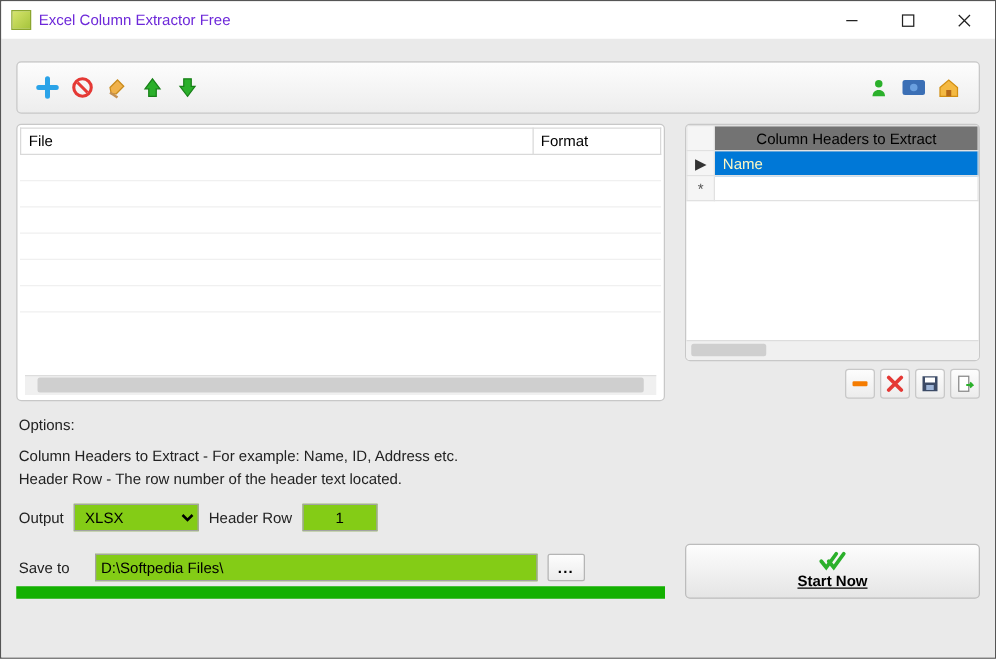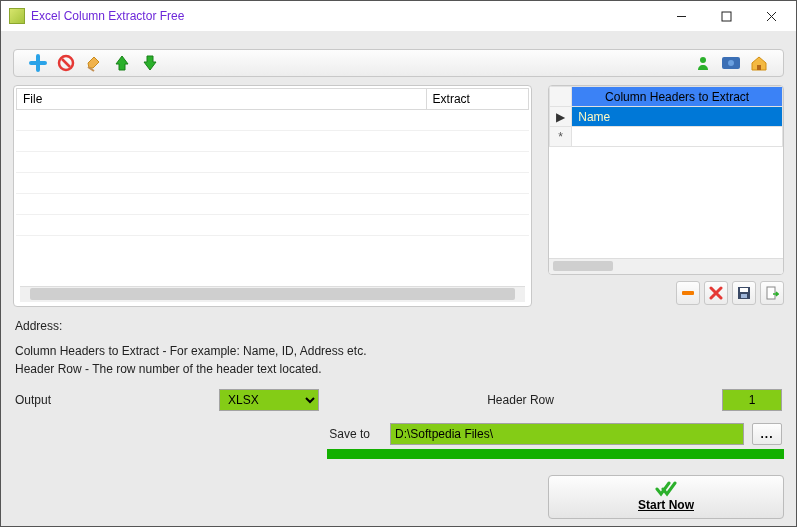--- a/index.html
+++ b/index.html
@@ -24,44 +24,44 @@
 table.files { width: 100%; border-collapse: collapse; }
 table.files th { text-align: left; font-weight: 400; padding: 3px 6px; border: 1px solid #d9d9d9; background: #fff; }
 table.files td { padding: 3px 6px; border-bottom: 1px solid #f0f0f0; }
 .filegrid-body { flex: 1; overflow: hidden; }
 .scroll-h { height: 16px; background: #f0f0f0; border-top: 1px solid #ddd; position: relative; margin: 0 4px 2px; }
 .scroll-h .thumb { position: absolute; top: 1px; left: 10px; right: 10px; height: 12px; background: #cfcfcf; border-radius: 2px; }
 
 .colpanel { background: #fff; border: 1px solid #c8c8c8; border-radius: 4px; height: 190px; overflow: hidden; display: flex; flex-direction: column; }
 .colpanel table { width: 100%; border-collapse: collapse; }
 .colpanel th, .colpanel td { border: 1px solid #e1e1e1; padding: 2px 6px; height: 20px; }
-.colpanel th { font-weight: 400; background: #3b82f6; }
+.colpanel th { font-weight: 400; background: #737373; }
 .colpanel .mark { width: 20px; text-align: center; background: #f5f5f5; color: #555; }
 .colpanel .sel td { background: #0078d7; color: #fef9c3; }
 .colpanel .sel td.mark { background: #f5f5f5; color: #333; }
 .colpanel .h-scroll { margin-top: auto; height: 16px; background: #f0f0f0; border-top: 1px solid #ddd; position: relative; }
 .colpanel .h-scroll .thumb { position: absolute; top: 2px; left: 4px; width: 60px; height: 10px; background: #cfcfcf; border-radius: 2px; }
 
 .colactions { display: flex; justify-content: flex-end; gap: 4px; }
 .colactions .abtn { width: 24px; height: 24px; background: linear-gradient(#fdfdfd,#ececec); border: 1px solid #c8c8c8; border-radius: 3px; display: flex; align-items: center; justify-content: center; }
 
 .options { font-size: 12px; color: #222; line-height: 1.55; padding: 2px 2px 0; }
-.row-opts { display: flex; align-items: center; gap: 8px; padding: 2px; justify-content: space-between; }
+.row-opts { display: flex; align-items: center; gap: 8px; padding: 2px; }
 .row-opts label { color: #222; }
 select, input[type=text] { border: 1px solid #a3a3a3; background: #84cc16; height: 22px; padding: 0 4px; font-size: 12px; }
 select { width: 100px; }
 .hrow-input { width: 60px; text-align: center; }
 .save-input { width: 354px; margin-left: 12px; }
 .browse { width: 30px; height: 22px; border: 1px solid #b5b5b5; background: linear-gradient(#fdfdfd,#ececec); border-radius: 2px; font-weight: bold; letter-spacing: 1px; }
 .start-btn { width: 236px; height: 44px; background: linear-gradient(#fdfdfd,#e5e5e5); border: 1px solid #bcbcbc; border-radius: 4px; display: flex; flex-direction: column; align-items: center; justify-content: center; font-weight: 600; text-decoration: underline; }
 .start-btn .ic { color: #4caf50; margin-bottom: -2px; }
 
 .progress { height: 10px; background: #13b000; border-radius: 0; margin-top: 2px; }
 
-.row-last { display: flex; align-items: flex-end; gap: 16px; flex-direction: column; }
+.row-last { display: flex; align-items: flex-end; gap: 16px; }
 .row-last .left { flex: 1; }
 </style>
 </head>
 <body>
 
 <div class="titlebar">
   <div class="app-icon"></div>
   <div class="title">Excel Column Extractor Free</div>
   <div class="btn">
       <svg viewBox="0 0 11 11">
@@ -130,21 +130,21 @@
         </svg>
       </div>
   </div>
 
   <div class="mid">
     <div class="filepanel">
       <table class="files">
         <thead>
             <tr>
           <th style="width:80%">File</th>
-          <th>Extract</th>
+          <th>Format</th>
         </tr>
           </thead>
       </table>
       <div class="filegrid-body">
         <table class="files">
             <tbody>
           <tr>
                 <td>&nbsp;</td>
                 <td></td>
               </tr>
@@ -222,21 +222,21 @@
             <svg width="14" height="14" viewBox="0 0 14 14">
               <rect x="2" y="1" width="8" height="12" fill="#fff" stroke="#888"></rect>
               <path d="M8 8l5 0-2-2m2 2-2 2" stroke="#2bb02b" stroke-width="1.6" fill="none"></path>
             </svg>
           </div>
       </div>
     </div>
   </div>
 
   <div class="options">
-    <div>Address:</div>
+    <div>Options:</div>
     <div style="height:6px"></div>
     <div>Column Headers to Extract - For example: Name, ID, Address etc.</div>
     <div>Header Row - The row number of the header text located.</div>
   </div>
 
   <div class="row-opts">
     <label>Output</label>
     <select>
       <option>XLSX</option>
     </select>

